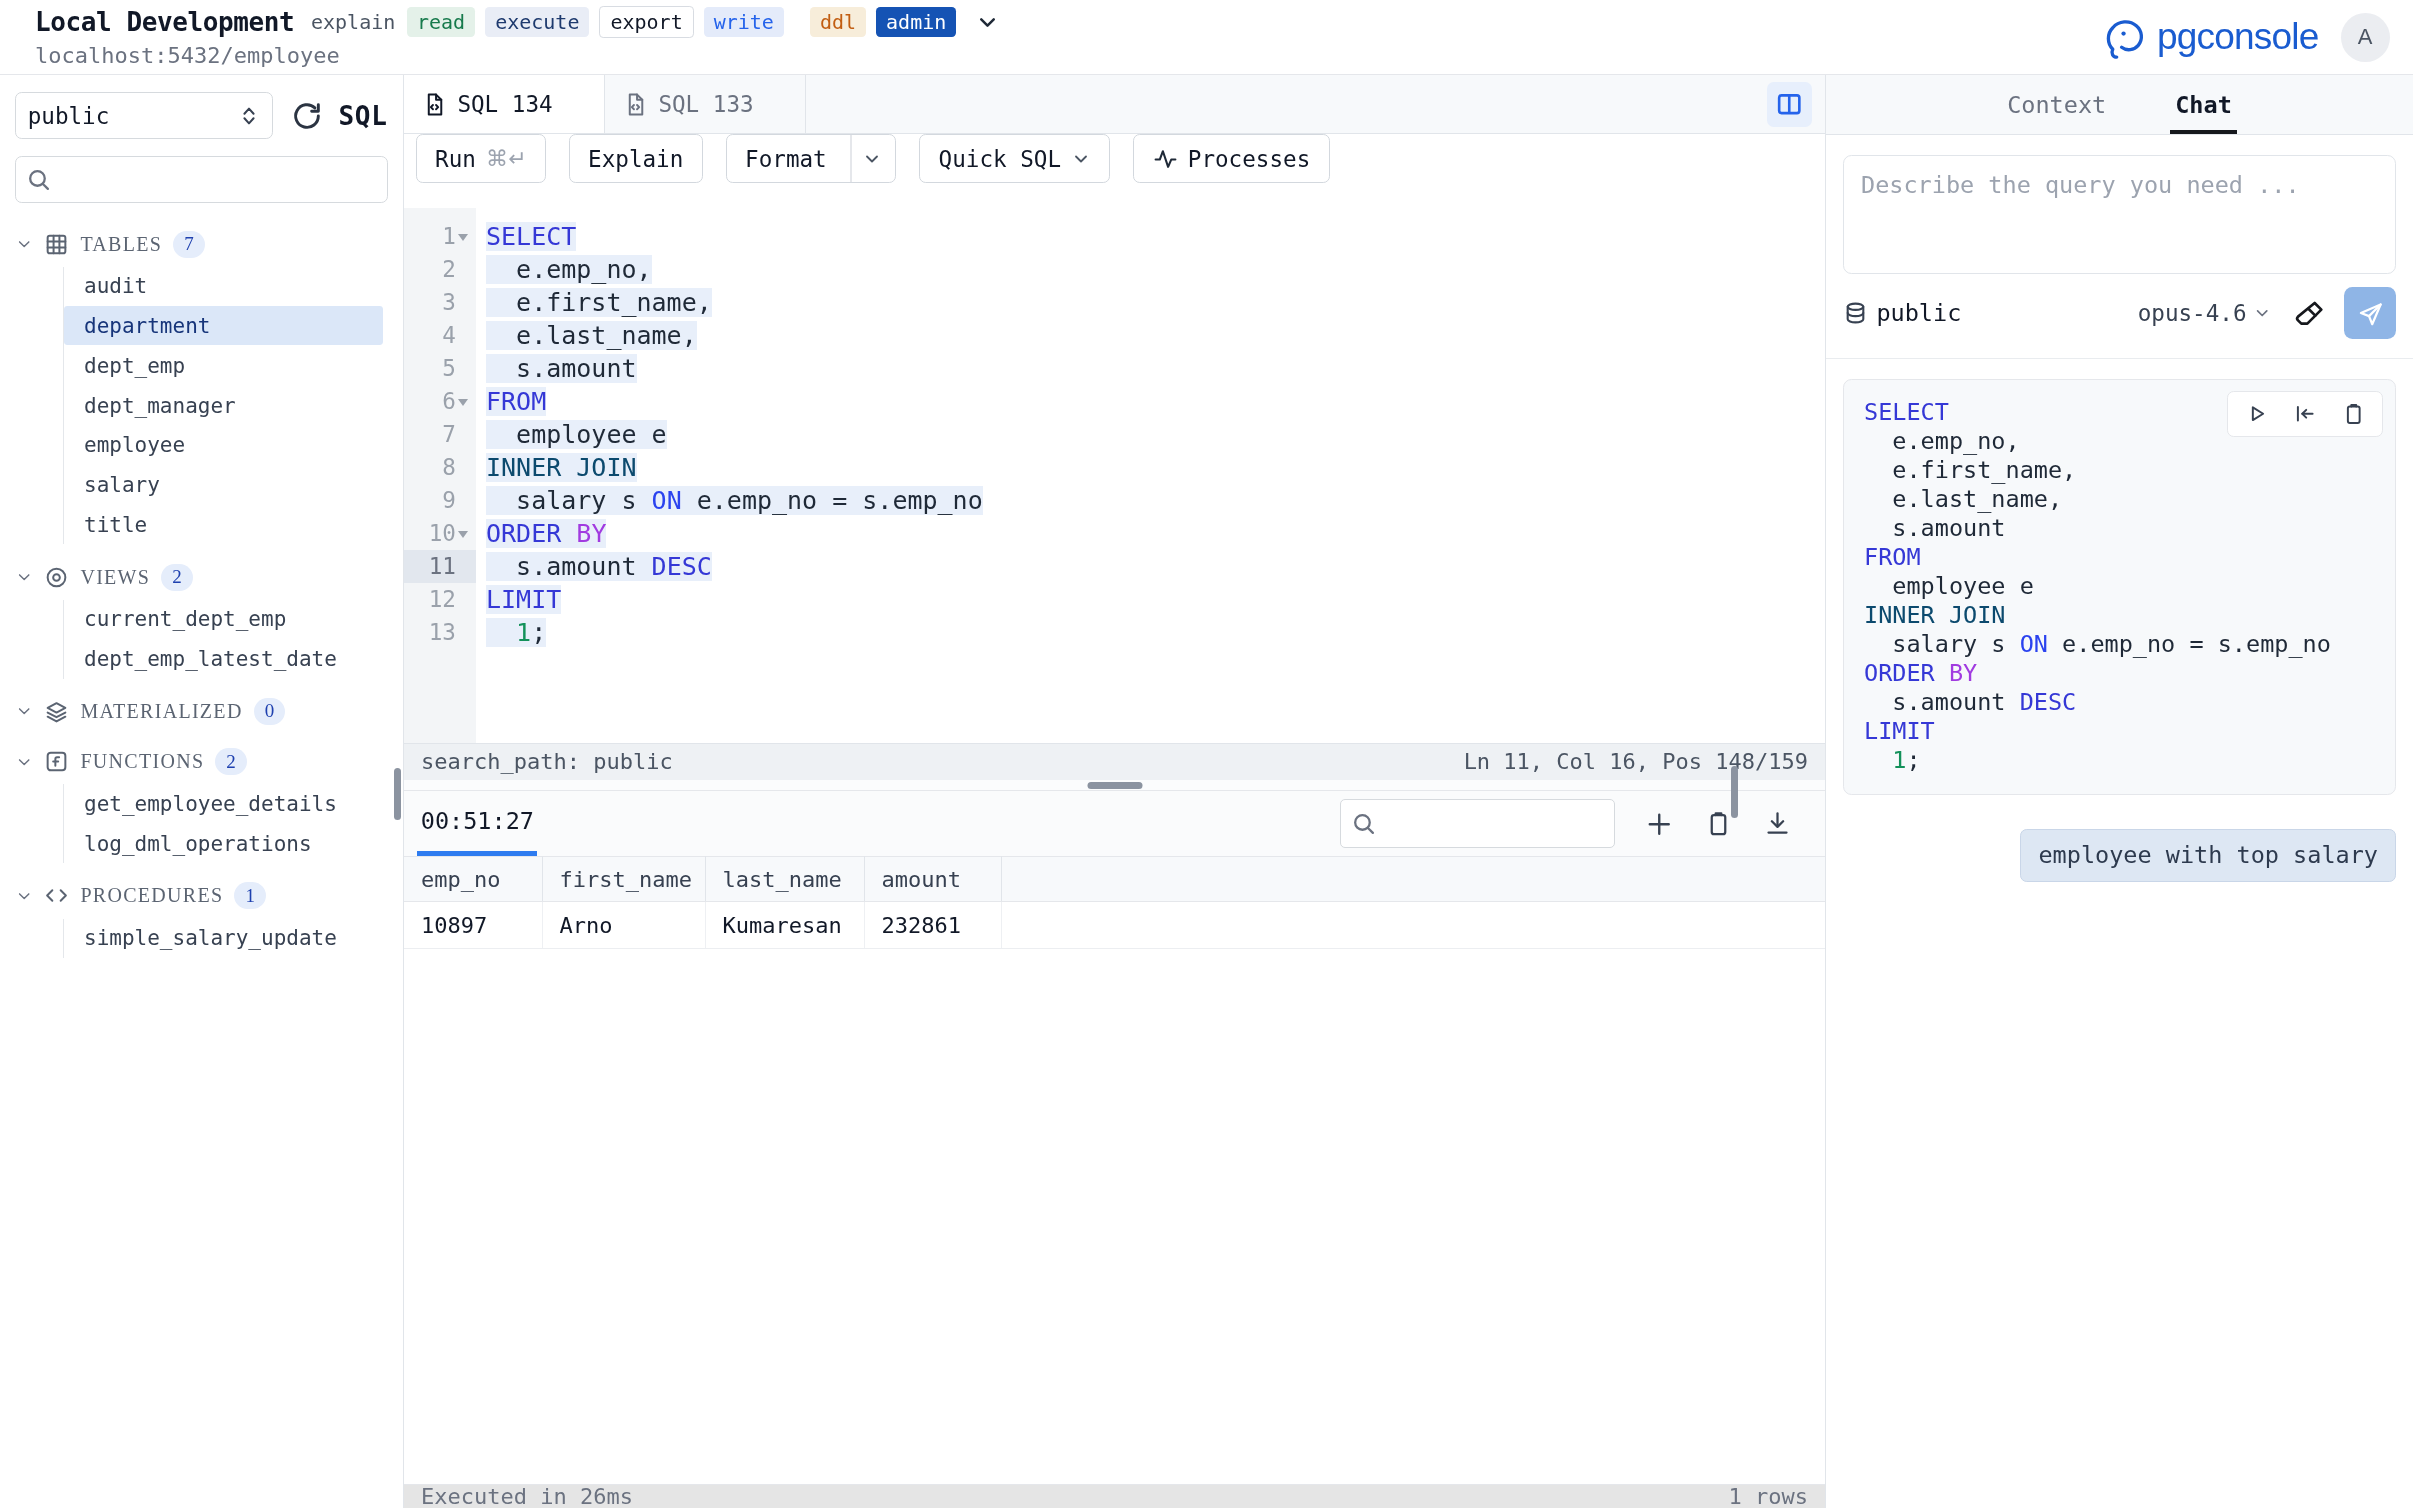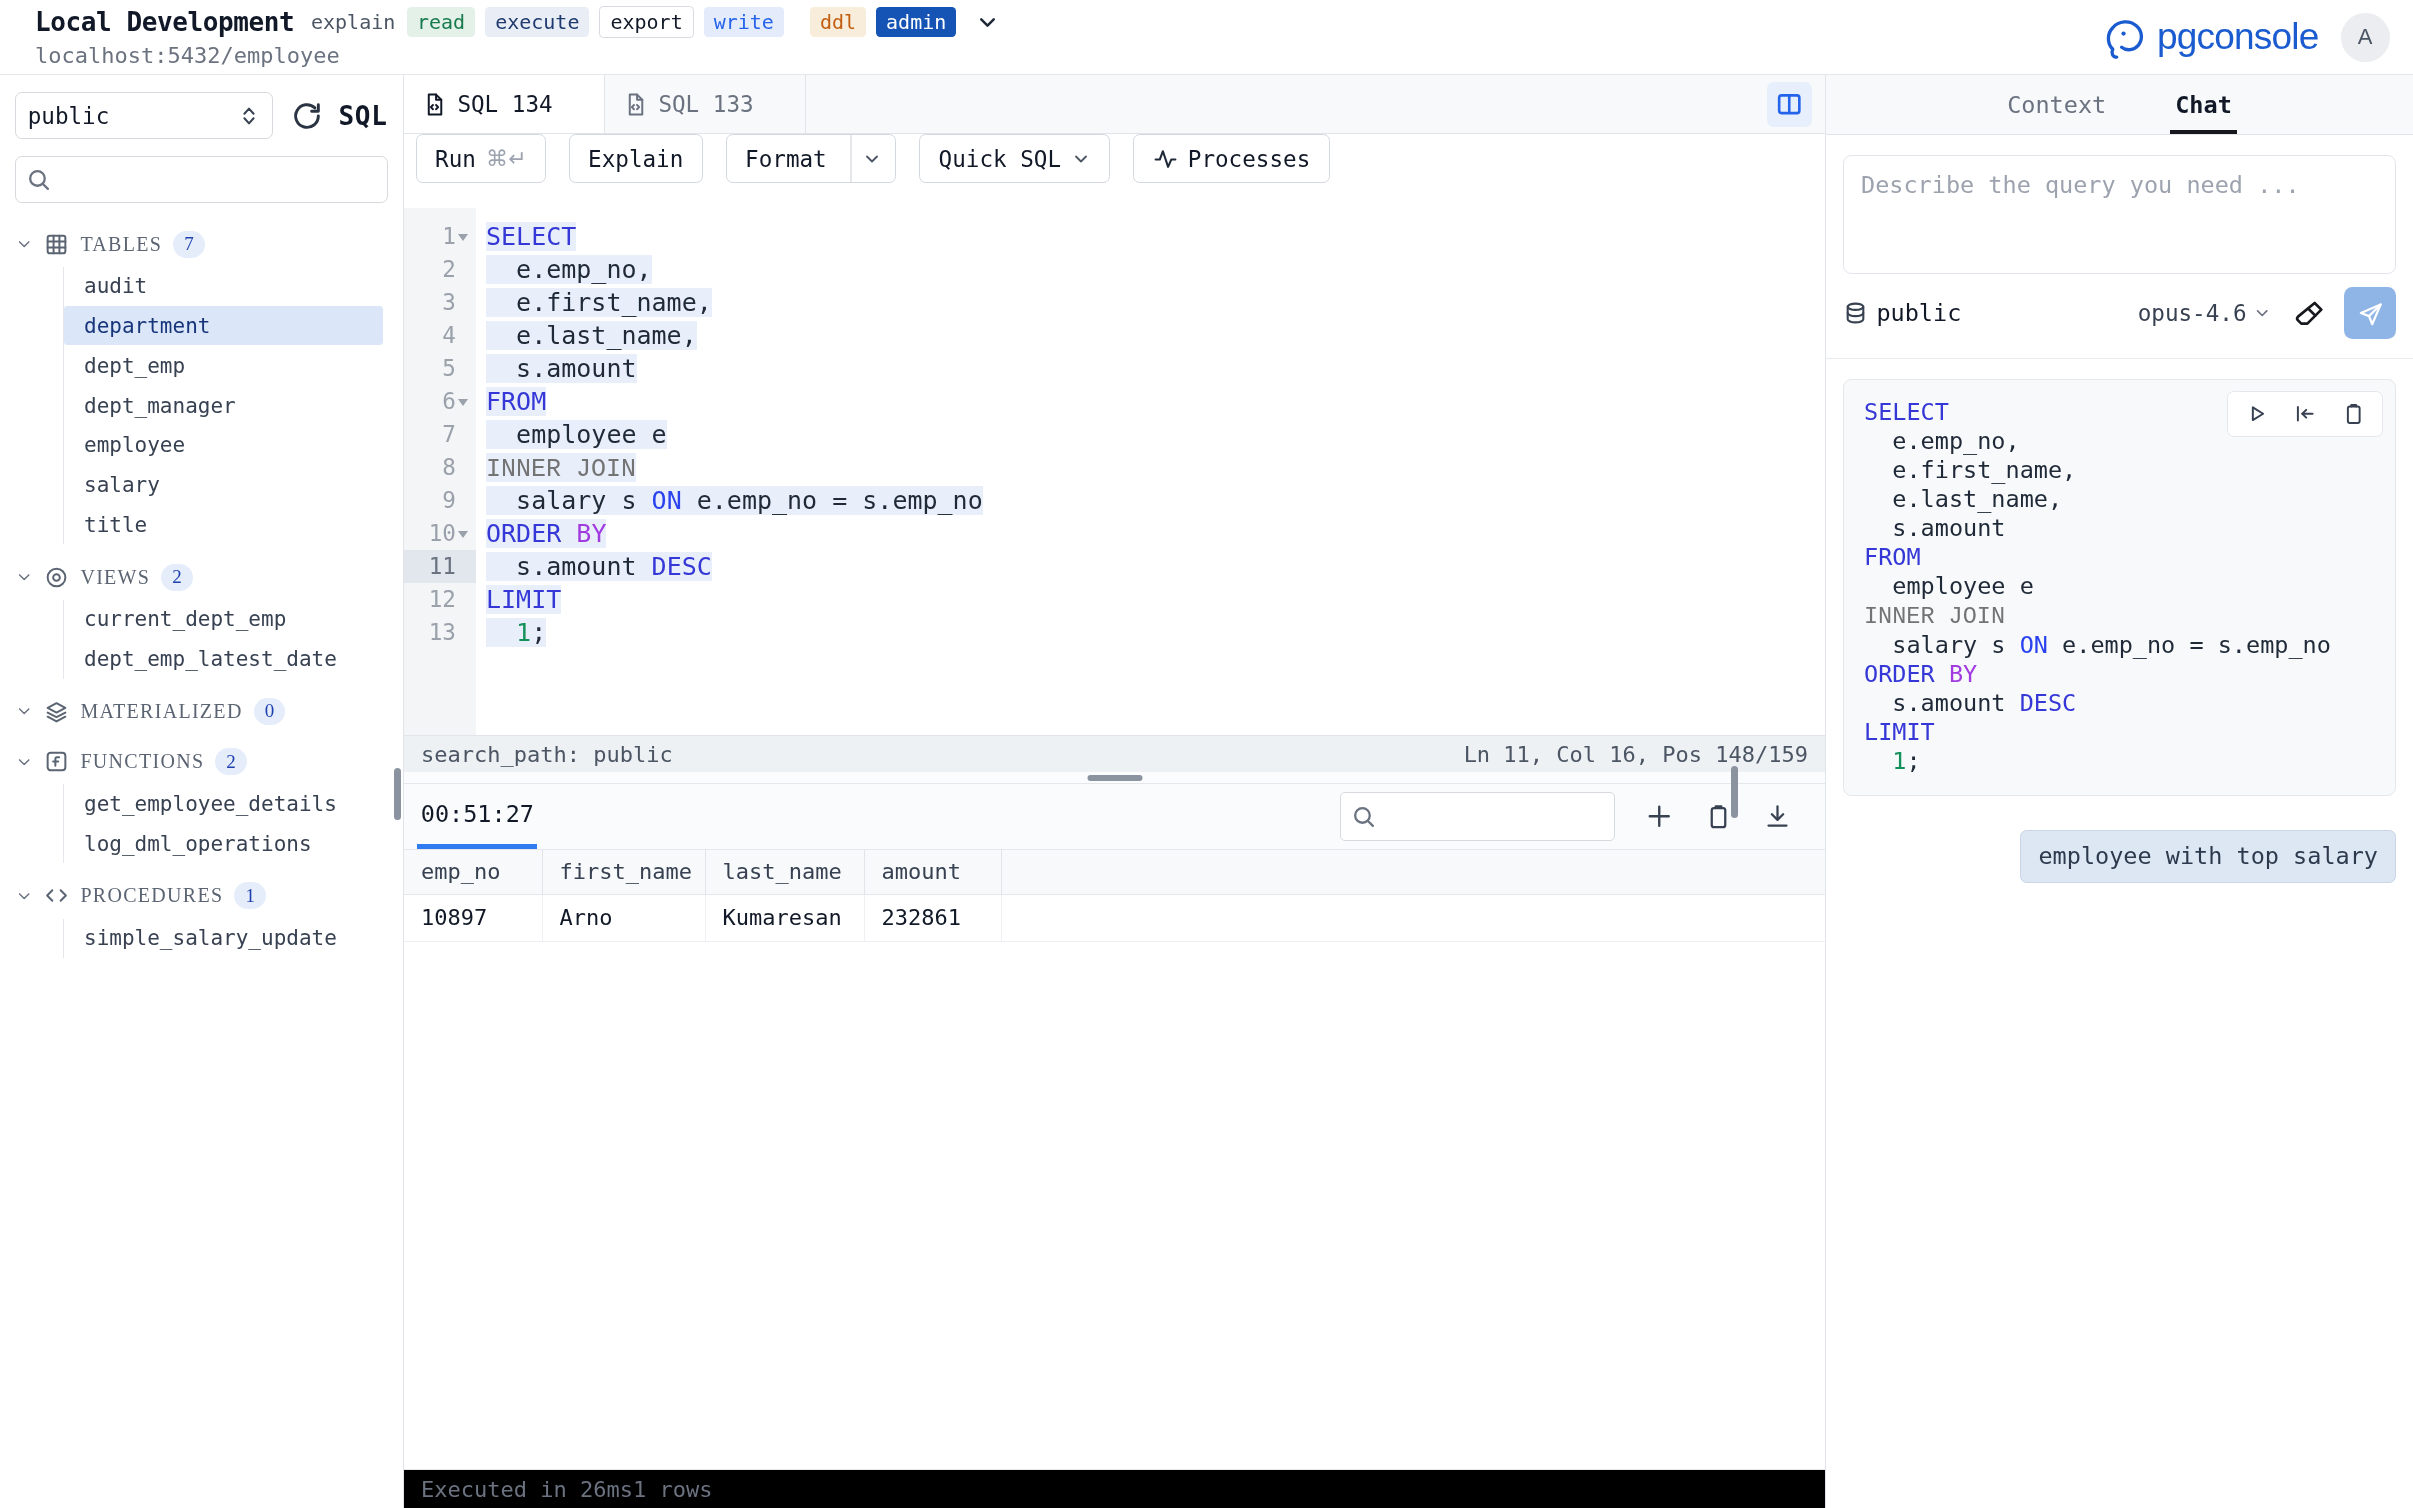--- a/index.html
+++ b/index.html
@@ -82,21 +82,21 @@
     color:#9aa1ab; font-size:22.6px; padding-right:6.7px; }
   .gline .num { text-align:right; }
   .gline .fold { width:13.4px; display:flex; justify-content:center; }
   .gline .fold .tri { width:0; height:0; border-left:5.9px solid transparent; border-right:5.9px solid transparent;
     border-top:7.5px solid #9aa1ab; margin-top:1.7px; visibility:hidden; }
   .gline.foldable .tri { visibility:visible; }
   .gline.activeln { background:#e2e7ee; color:#6b7280; }
   .codearea { flex:1; padding:11.7px 0 0 10px; font-size:25px; line-height:33px; white-space:pre; overflow:hidden; cursor:text; }
   .cline { height:33px; }
   .cline .hl { background:#e8effa; }
-  .tk-kw { color:#3538d6; } .tk-join { color:#737373;font-family:Liberation Mono, monospace; } .tk-on { color:#2b43ef; }
+  .tk-kw { color:#3538d6; } .tk-join { color:#0c4a6e; } .tk-on { color:#2b43ef; }
   .tk-by { color:#a13be0; } .tk-num { color:#13915a; } .tk-plain { color:#1f2937; }
 
   .statusbar { height:37px; flex:none; background:#eef1f4; border-top:0.8px solid #e1e5ea;
     display:flex; justify-content:space-between; align-items:center; padding:0 17px; color:#4b5563; font-size:22px; }
   .dragstrip { height:11.7px; flex:none; background:#fbfcfd; position:relative; border-bottom:0.8px solid #e5e7eb; }
   .dragstrip .pill { position:absolute; left:50%; top:2.5px; transform:translateX(-50%);
     width:55px; height:6.7px; border-radius:4.2px; background:#8b93a0; cursor:row-resize; }
 
   .res-toolbar { height:65px; flex:none; background:#fafbfc; display:flex; align-items:center; padding:0 0 0 13.4px; }
   .timer-tab { height:100%; display:flex; align-items:center; padding:0 3.4px; font-size:23.5px; color:#111827;
@@ -110,22 +110,22 @@
 
   table.results { border-collapse:collapse; width:100%; font-size:22px; table-layout:fixed; }
   .results thead tr { background:#f7f9fb; height:45px; }
   .results th { font-weight:normal; text-align:left; padding-left:17px; color:#374151;
     border-top:0.8px solid #e5e7eb; border-bottom:0.8px solid #e5e7eb; border-right:0.8px solid #e1e5ea; }
   .results th:last-child { border-right:none; }
   .results tbody tr { height:47px; background:#fff; }
   .results td { padding-left:17px; color:#111827; border-bottom:0.8px solid #eceef1; border-right:0.8px solid #eef0f3; }
   .results td:last-child { border-right:none; }
   .res-empty { flex:1; background:#fff; }
-  .res-footer { height:39px; flex:none; background:#000000; border-top:0.8px solid #e5e7eb;
-    display:flex; align-items:center; padding:0 17px; color:#6b7280; font-size:22px; }
+  .res-footer { height:24px; flex:none; background:#e5e5e5; border-top:0.8px solid #e5e7eb;
+    display:flex; justify-content:space-between; align-items:center; padding:0 17px; color:#6b7280; font-size:22px; }
 
   
   .rpanel { width:588px; flex:none; border-left:0.8px solid #e1e5ea; background:#fff; display:flex; flex-direction:column; }
   .rp-tabbar { height:60px; flex:none; background:#f7f9fb; border-bottom:0.8px solid #e1e5ea;
     display:flex; justify-content:center; gap:59px; }
   .rp-tab { display:flex; align-items:center; font-size:23.5px; color:#6b7280;
     border-bottom:4.2px solid transparent; border-top:4.2px solid transparent; padding:0 5px; cursor:pointer; }
   .rp-tab.active { color:#111827; font-weight:bold; border-bottom-color:#16181d; }
   .rp-content { flex:1; padding:20px 17px; display:flex; flex-direction:column; min-height:0; }
   .rp-textarea { width:100%; height:119px; border:1.7px solid #e1e5ea; border-radius:8.4px; padding:15px 17px;

